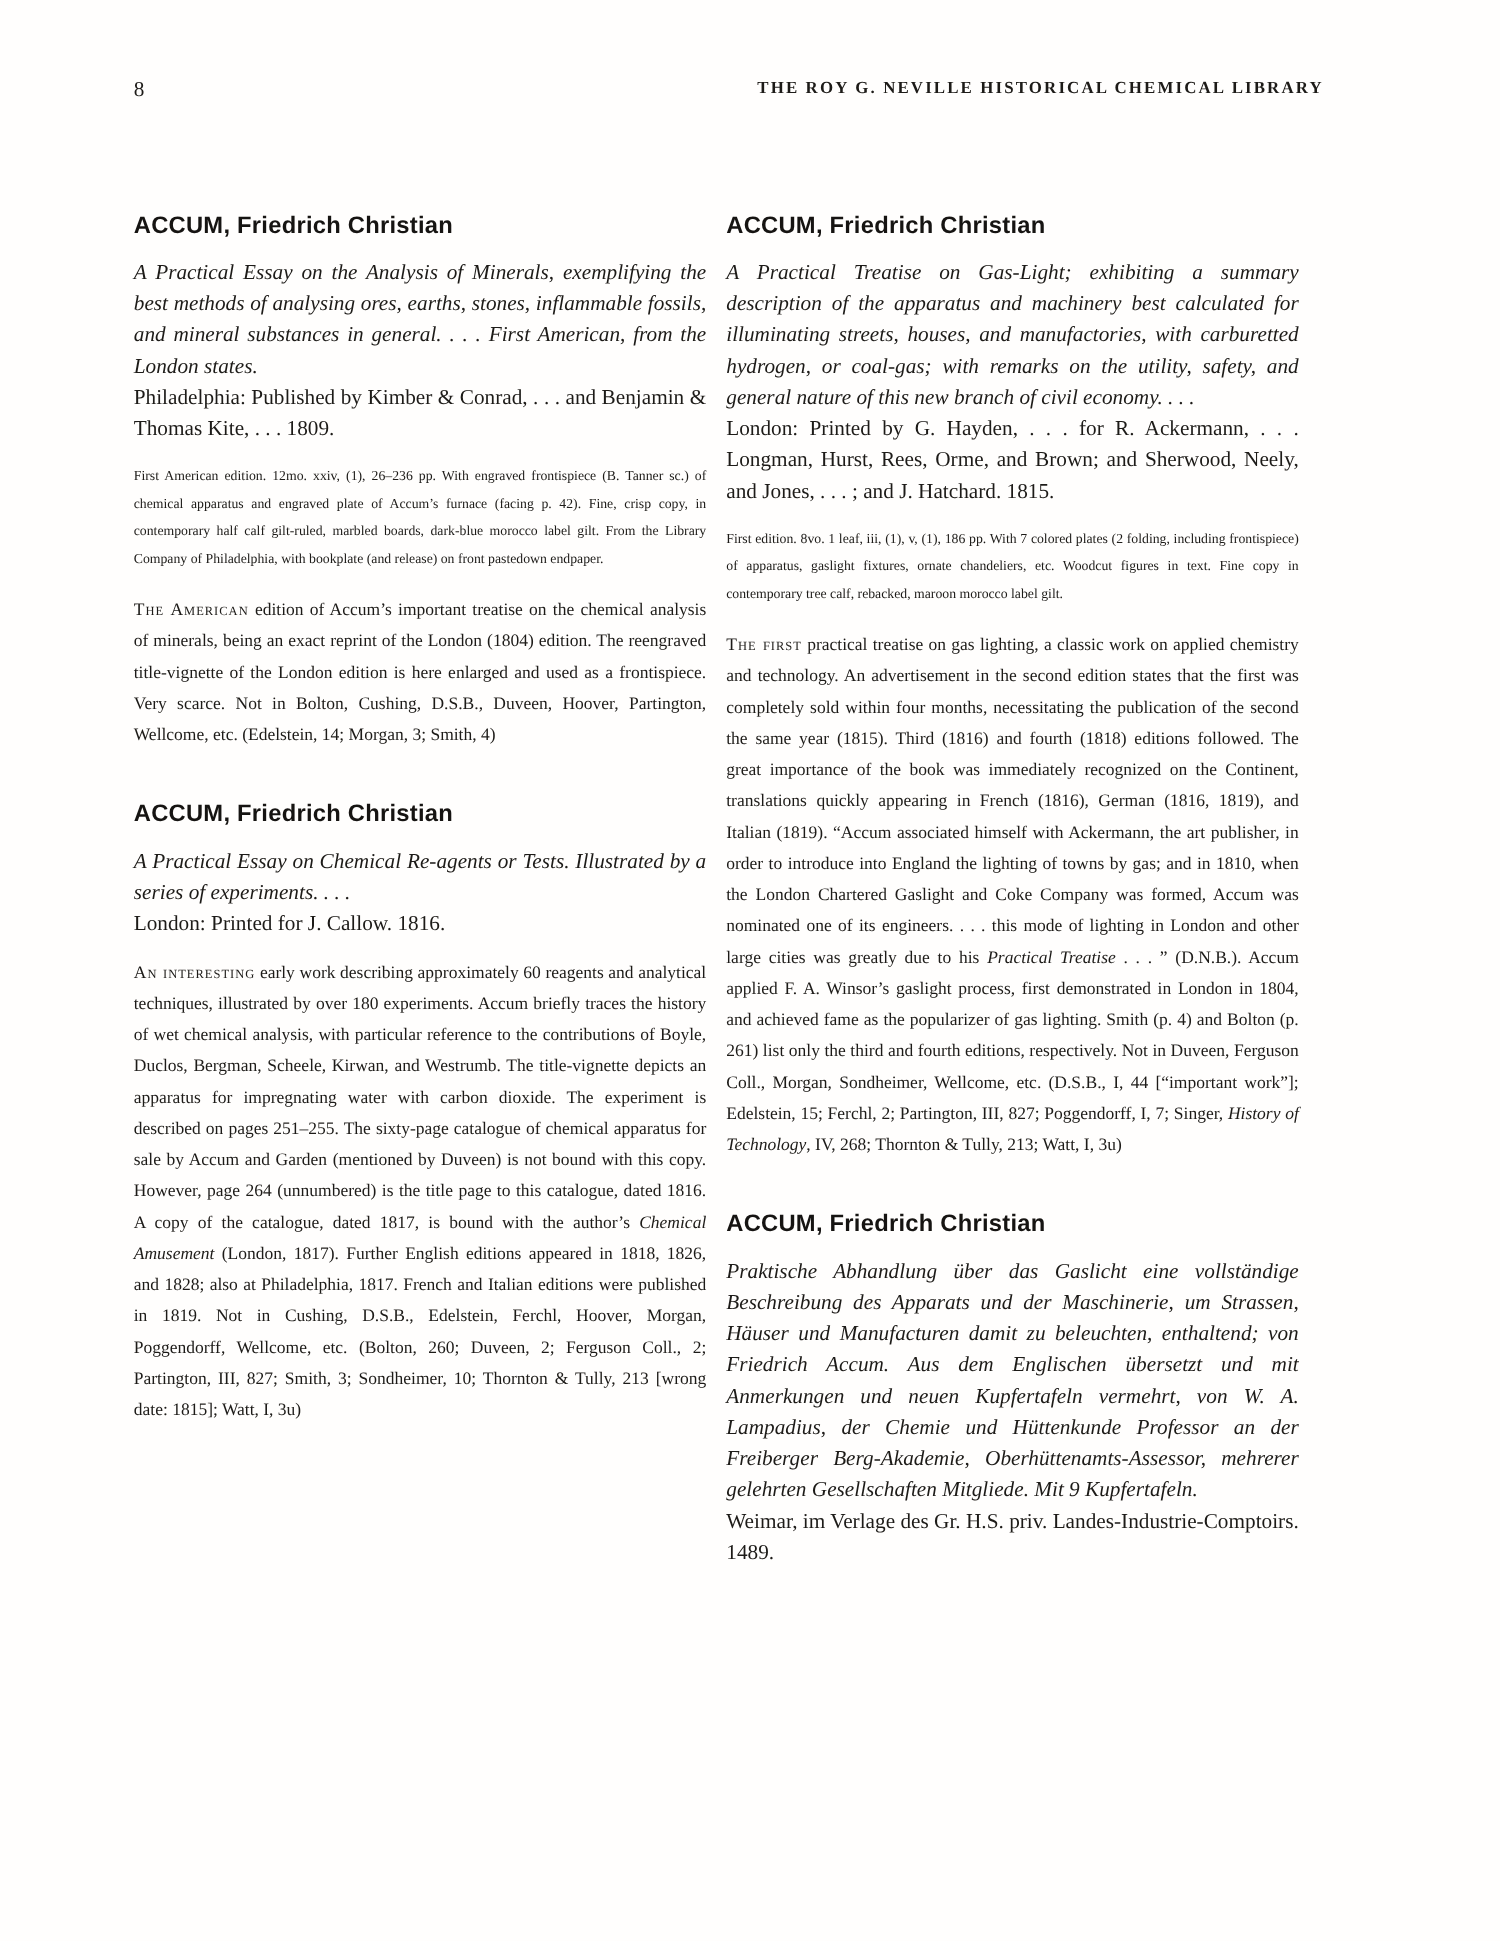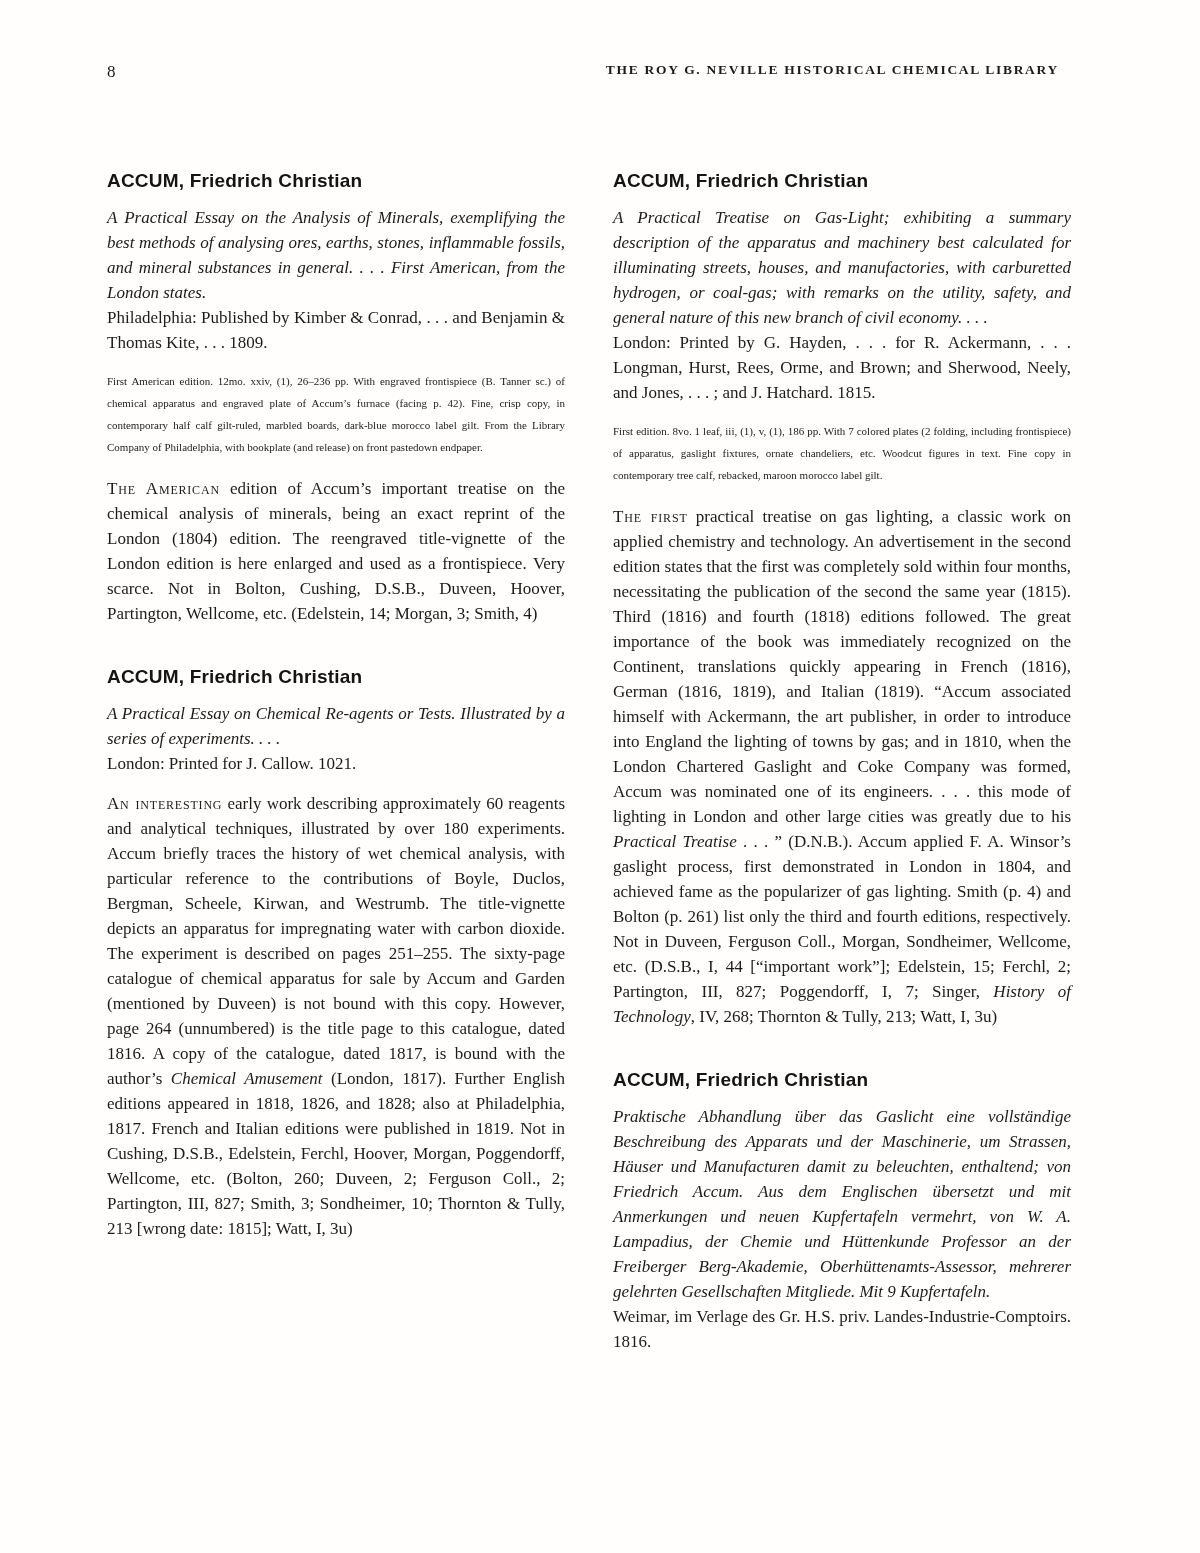--- a/index.html
+++ b/index.html
@@ -29,21 +29,21 @@
   }
   .running-title {
     display: block;
     text-align: right;
     font-size: 13.5px;
     font-weight: bold;
     letter-spacing: 1.7px;
   }
   .columns {
     display: flex;
-    gap: 48px;
+    gap: 16px;
   }
   .col {
     width: 458px;
     flex: 0 0 458px;
   }
   .entry + .entry {
     margin-top: 40px;
   }
   .entry-heading {
     font-family: "Liberation Sans", sans-serif;
@@ -66,21 +66,21 @@
     margin: 0 0 15px 0;
     text-align: justify;
   }
   .collation {
     font-size: 11px;
     line-height: 22px;
     margin: 0 0 18px 0;
     text-align: justify;
   }
   .note {
-    font-size: 17px;
+    font-size: 14px;
     line-height: 25px;
     margin: 0;
     text-align: justify;
   }
   .sc {
     font-variant: small-caps;
     letter-spacing: 0.8px;
   }
   .it {
     font-style: italic;
@@ -104,39 +104,39 @@
         <h2 class="entry-heading">ACCUM, Friedrich Christian</h2>
         <p class="title">A Practical Essay on the Analysis of Minerals, exemplifying the best methods of analysing ores, earths, stones, inflammable fossils, and mineral substances in general. . . . First American, from the London states.</p>
         <p class="imprint">Philadelphia: Published by Kimber &amp; Conrad, . . . and Benjamin &amp; Thomas Kite, . . . 1809.</p>
         <p class="collation">First American edition. 12mo. xxiv, (1), 26–236 pp. With engraved frontispiece (B. Tanner sc.) of chemical apparatus and engraved plate of Accum’s furnace (facing p. 42). Fine, crisp copy, in contemporary half calf gilt-ruled, marbled boards, dark-blue morocco label gilt. From the Library Company of Philadelphia, with bookplate (and release) on front pastedown endpaper.</p>
         <p class="note"><span class="sc">The American</span><span> edition of Accum’s important treatise on the chemical analysis of minerals, being an exact reprint of the London (1804) edition. The reengraved title-vignette of the London edition is here enlarged and used as a frontispiece. Very scarce. Not in Bolton, Cushing, D.S.B., Duveen, Hoover, Partington, Wellcome, etc. (Edelstein, 14; Morgan, 3; Smith, 4)</span></p>
       </article>
 
       <article class="entry">
         <h2 class="entry-heading">ACCUM, Friedrich Christian</h2>
         <p class="title">A Practical Essay on Chemical Re-agents or Tests. Illustrated by a series of experiments. . . .</p>
-        <p class="imprint">London: Printed for J. Callow. 1021.</p>
+        <p class="imprint">London: Printed for J. Callow. 1816.</p>
         <p class="note"><span class="sc">An interesting</span><span> early work describing approximately 60 reagents and analytical techniques, illustrated by over 180 experiments. Accum briefly traces the history of wet chemical analysis, with particular reference to the contributions of Boyle, Duclos, Bergman, Scheele, Kirwan, and Westrumb. The title-vignette depicts an apparatus for impregnating water with carbon dioxide. The experiment is described on pages 251–255. The sixty-page catalogue of chemical apparatus for sale by Accum and Garden (mentioned by Duveen) is not bound with this copy. However, page 264 (unnumbered) is the title page to this catalogue, dated 1816. A copy of the catalogue, dated 1817, is bound with the author’s </span><span class="it">Chemical Amusement</span><span> (London, 1817). Further English editions appeared in 1818, 1826, and 1828; also at Philadelphia, 1817. French and Italian editions were published in 1819. Not in Cushing, D.S.B., Edelstein, Ferchl, Hoover, Morgan, Poggendorff, Wellcome, etc. (Bolton, 260; Duveen, 2; Ferguson Coll., 2; Partington, III, 827; Smith, 3; Sondheimer, 10; Thornton &amp; Tully, 213 [wrong date: 1815]; Watt, I, 3u)</span></p>
       </article>
 
     </section>
 
     <section class="col">
 
       <article class="entry">
         <h2 class="entry-heading">ACCUM, Friedrich Christian</h2>
         <p class="title">A Practical Treatise on Gas-Light; exhibiting a summary description of the apparatus and machinery best calculated for illuminating streets, houses, and manufactories, with carburetted hydrogen, or coal-gas; with remarks on the utility, safety, and general nature of this new branch of civil economy. . . .</p>
         <p class="imprint">London: Printed by G. Hayden, . . . for R. Ackermann, . . . Longman, Hurst, Rees, Orme, and Brown; and Sherwood, Neely, and Jones, . . . ; and J. Hatchard. 1815.</p>
         <p class="collation">First edition. 8vo. 1 leaf, iii, (1), v, (1), 186 pp. With 7 colored plates (2 folding, including frontispiece) of apparatus, gaslight fixtures, ornate chandeliers, etc. Woodcut figures in text. Fine copy in contemporary tree calf, rebacked, maroon morocco label gilt.</p>
         <p class="note"><span class="sc">The first</span><span> practical treatise on gas lighting, a classic work on applied chemistry and technology. An advertisement in the second edition states that the first was completely sold within four months, necessitating the publication of the second the same year (1815). Third (1816) and fourth (1818) editions followed. The great importance of the book was immediately recognized on the Continent, translations quickly appearing in French (1816), German (1816, 1819), and Italian (1819). “Accum associated himself with Ackermann, the art publisher, in order to introduce into England the lighting of towns by gas; and in 1810, when the London Chartered Gaslight and Coke Company was formed, Accum was nominated one of its engineers. . . . this mode of lighting in London and other large cities was greatly due to his </span><span class="it">Practical Treatise</span><span> . . . ” (D.N.B.). Accum applied F. A. Winsor’s gaslight process, first demonstrated in London in 1804, and achieved fame as the popularizer of gas lighting. Smith (p. 4) and Bolton (p. 261) list only the third and fourth editions, respectively. Not in Duveen, Ferguson Coll., Morgan, Sondheimer, Wellcome, etc. (D.S.B., I, 44 [“important work”]; Edelstein, 15; Ferchl, 2; Partington, III, 827; Poggendorff, I, 7; Singer, </span><span class="it">History of Technology</span><span>, IV, 268; Thornton &amp; Tully, 213; Watt, I, 3u)</span></p>
       </article>
 
       <article class="entry">
         <h2 class="entry-heading">ACCUM, Friedrich Christian</h2>
         <p class="title">Praktische Abhandlung über das Gaslicht eine vollständige Beschreibung des Apparats und der Maschinerie, um Strassen, Häuser und Manufacturen damit zu beleuchten, enthaltend; von Friedrich Accum. Aus dem Englischen übersetzt und mit Anmerkungen und neuen Kupfertafeln vermehrt, von W. A. Lampadius, der Chemie und Hüttenkunde Professor an der Freiberger Berg-Akademie, Oberhüttenamts-Assessor, mehrerer gelehrten Gesellschaften Mitgliede. Mit 9 Kupfertafeln.</p>
-        <p class="imprint">Weimar, im Verlage des Gr. H.S. priv. Landes-Industrie-Comptoirs. 1816.</p>
+        <p class="imprint">Weimar, im Verlage des Gr. H.S. priv. Landes-Industrie-Comptoirs. 1489.</p>
       </article>
 
     </section>
 
   </main>
 
 </div>
 
 </body></html>

